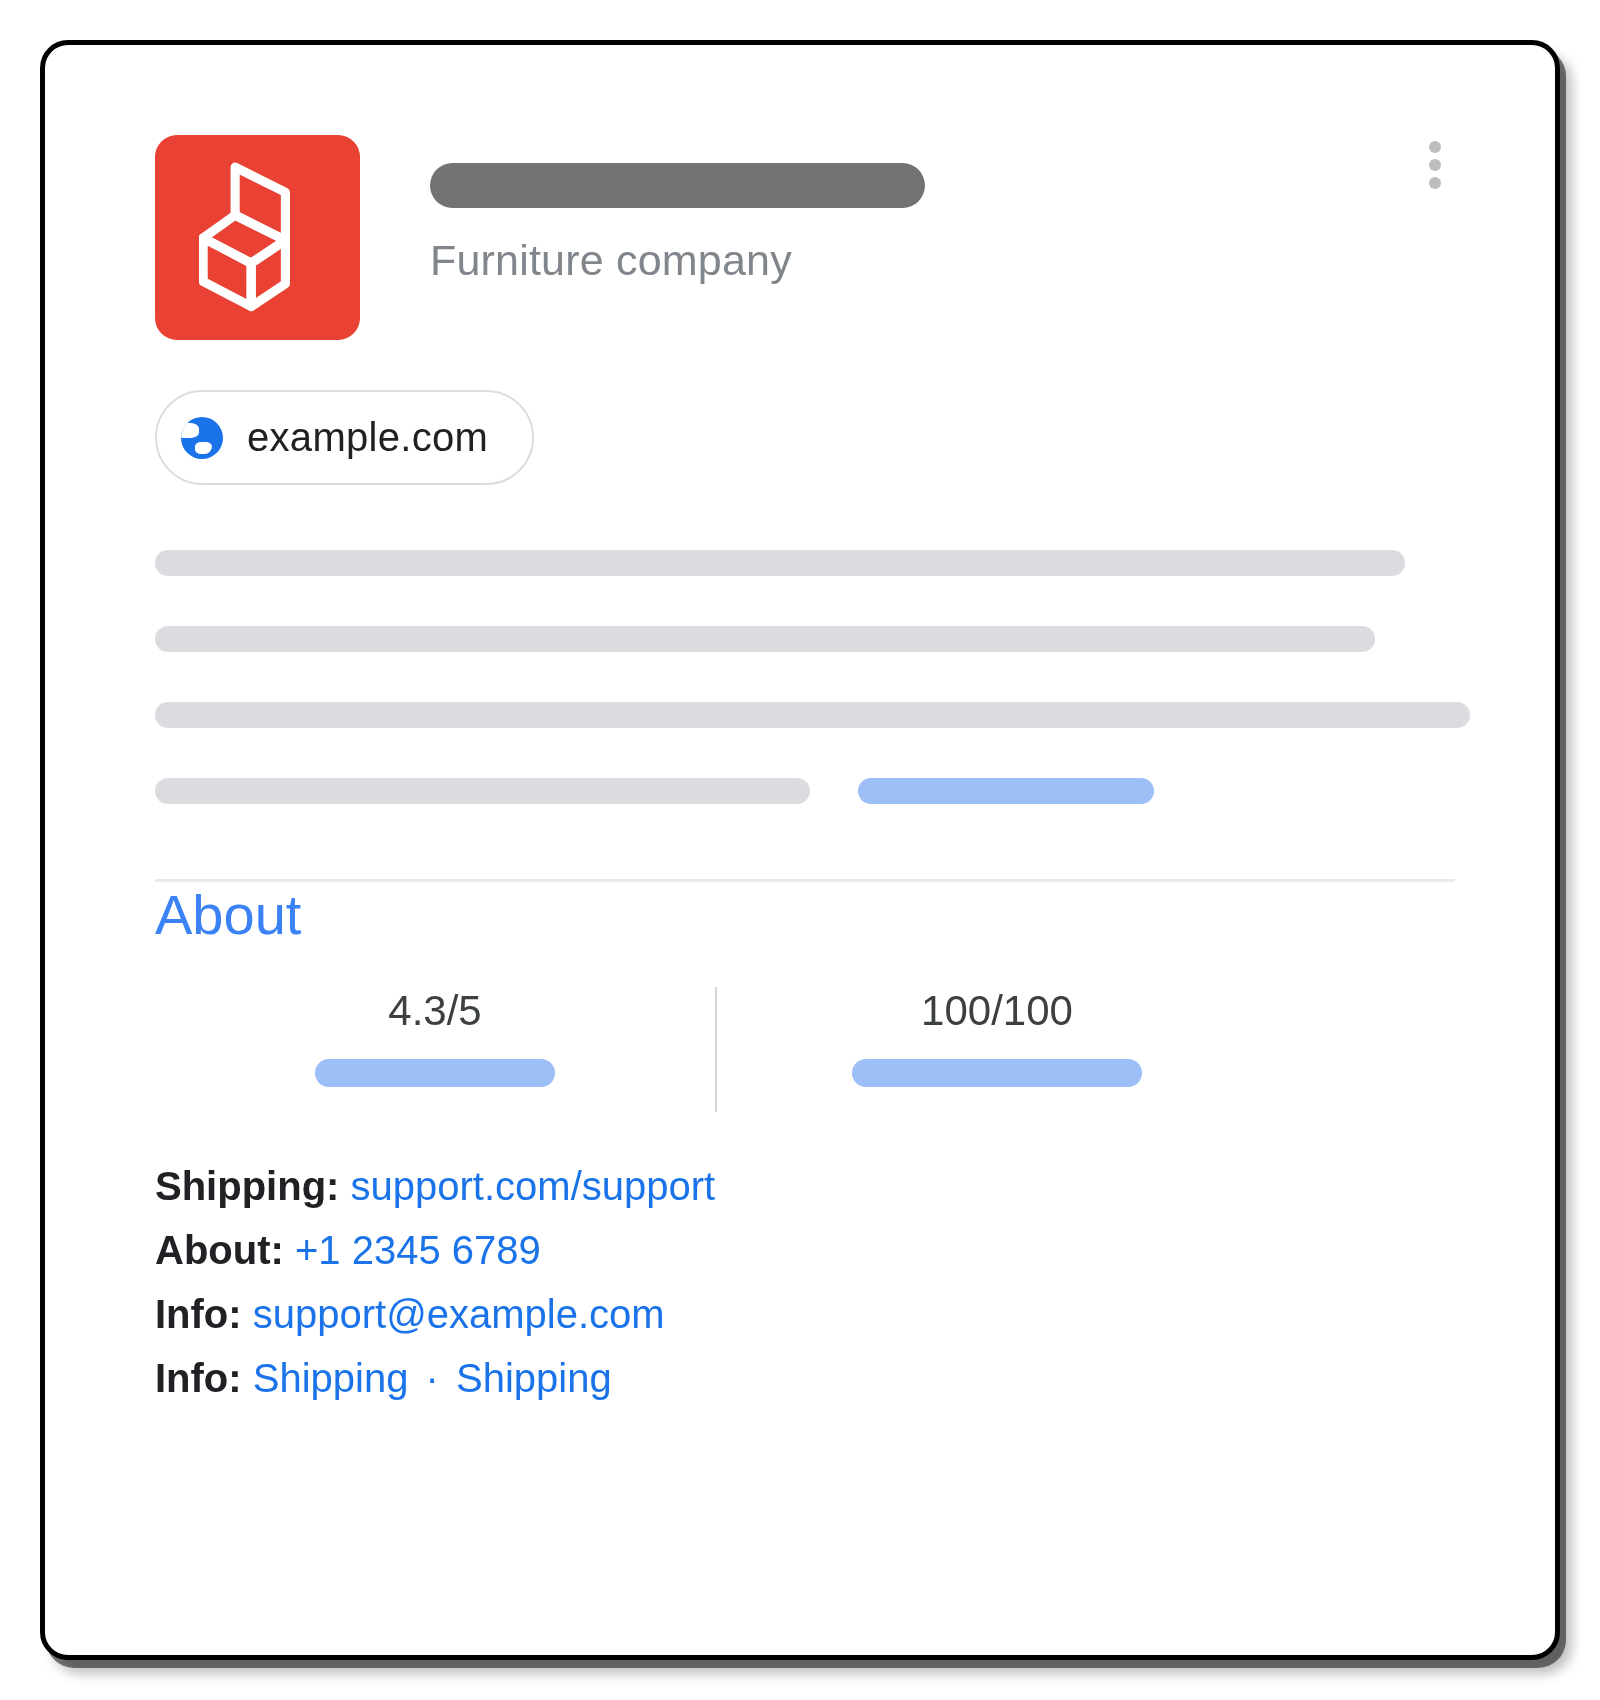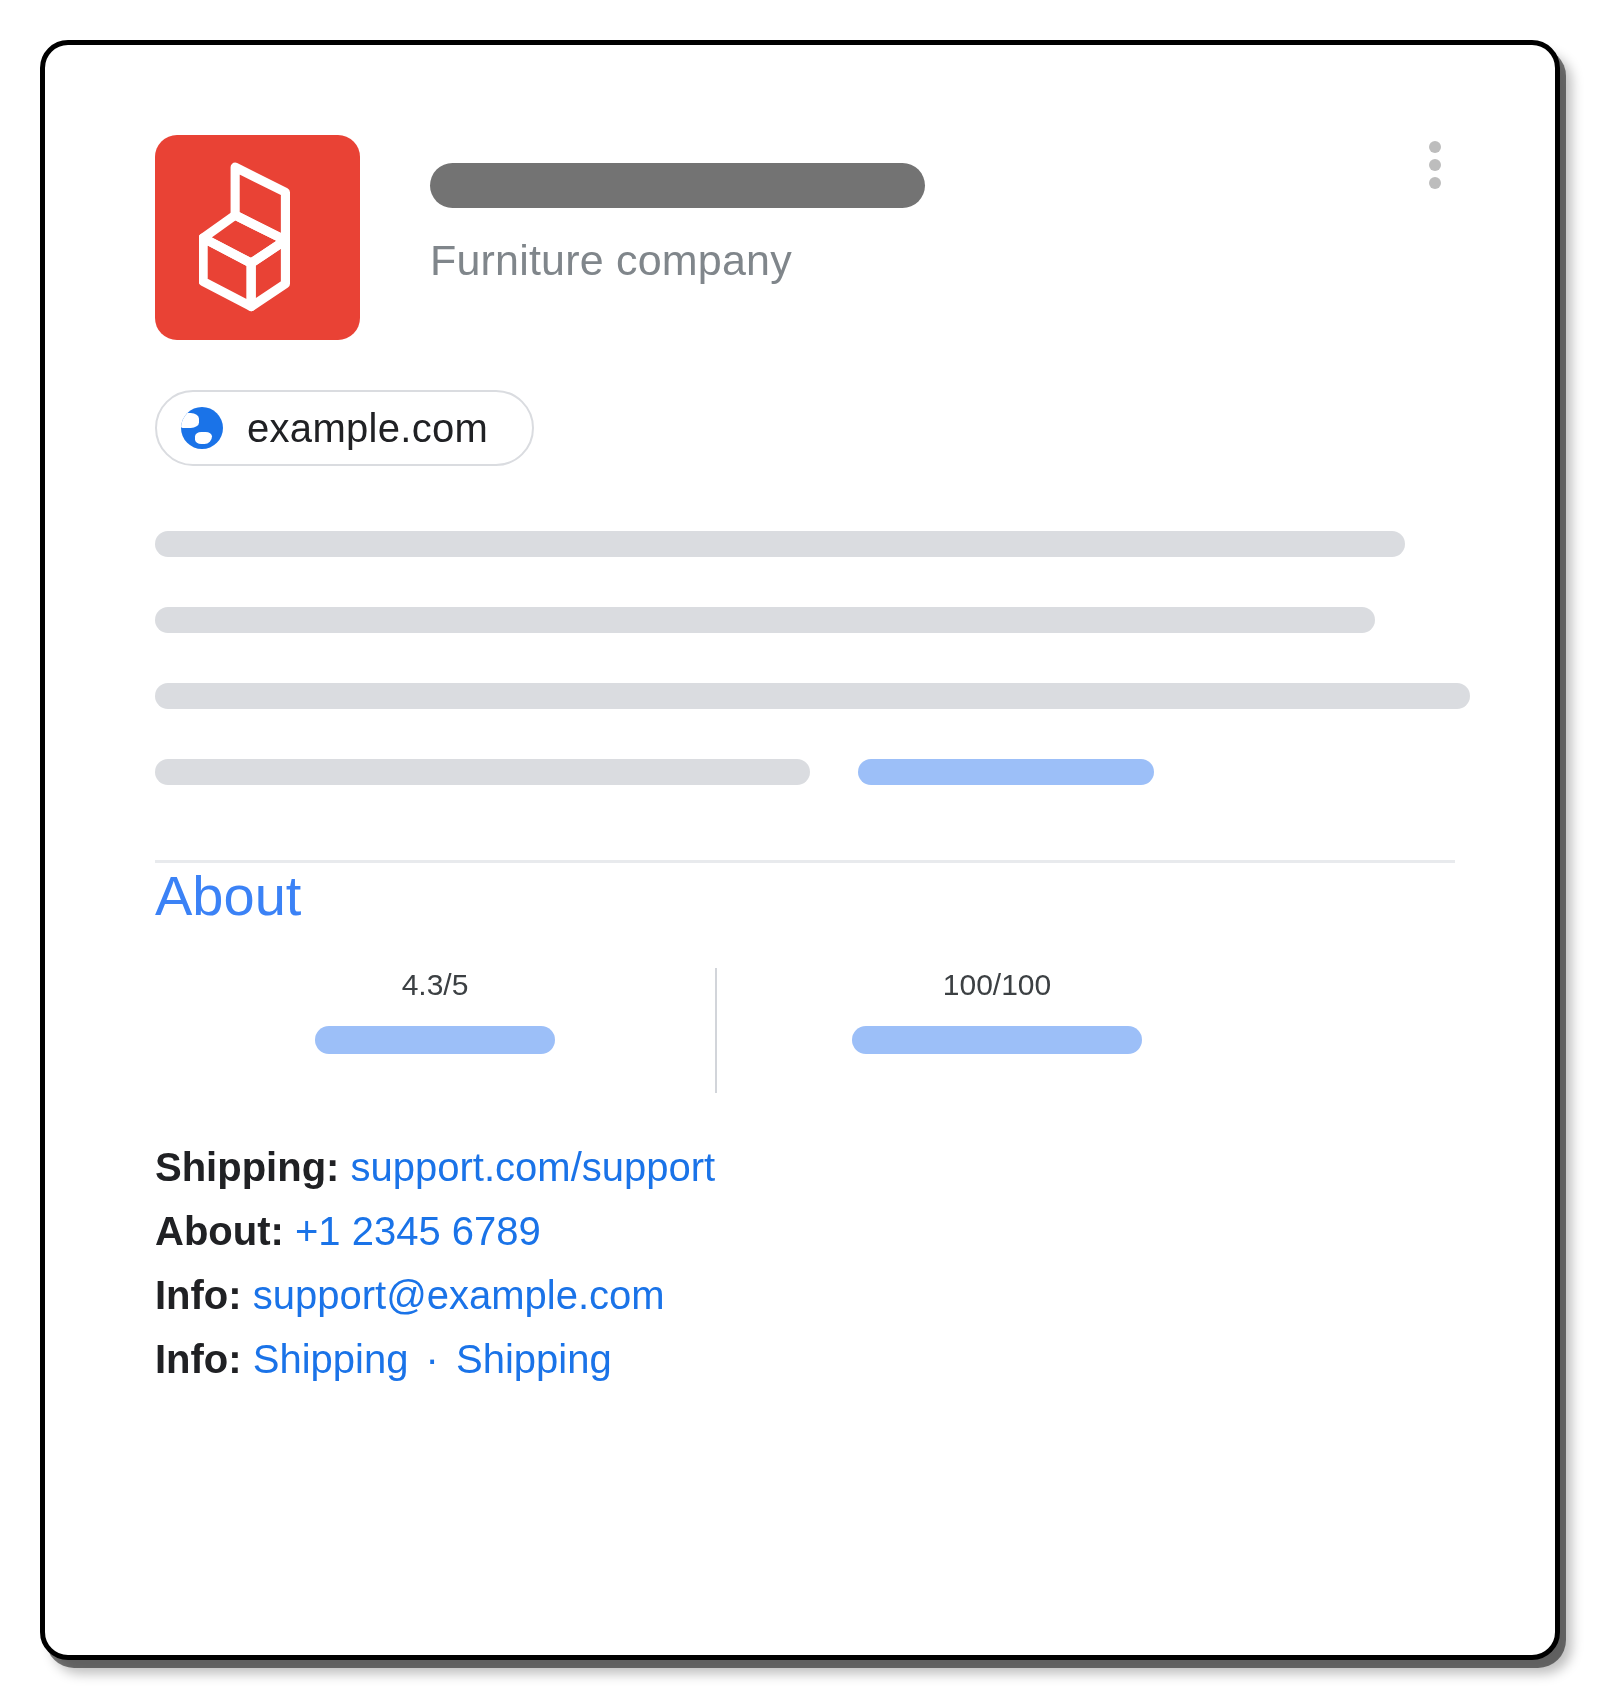--- a/index.html
+++ b/index.html
@@ -53,21 +53,21 @@
   }
   .more-btn span {
     width:12px; height:12px; border-radius:50%;
     background:#bdbdbd;
   }
 
   
   .chip {
     margin-top: 50px;
     display:inline-flex; align-items:center;
-    height: 76px;
+    height: 95px;
     border: 2px solid #dadce0;
     border-radius: 48px;
     padding: 0 44px 0 24px;
     cursor:pointer;
   }
   .globe-icon {
     width:42px; height:42px; border-radius:50%;
     background:#1a73e8; position:relative; flex:0 0 auto;
     overflow:hidden;
   }
@@ -118,21 +118,21 @@
     margin-top: 40px;
     display:flex; align-items:stretch; justify-content:flex-start;
     height: 135px;
   }
   .metric {
     width: 560px;
     display:flex; flex-direction:column; align-items:center;
     justify-content:flex-start;
   }
   .metric-val {
-    font-size: 30px; color:#3c4043;
+    font-size: 42px; color:#3c4043;
   }
   .metric-bar {
     margin-top: 24px;
     height:28px; width:240px; background:#9cbff8;
     border-radius:14px;
   }
   .metric-bar.wide { width:290px; }
   .vr {
     width:2px; background:#d2d5da; height:125px;
   }

